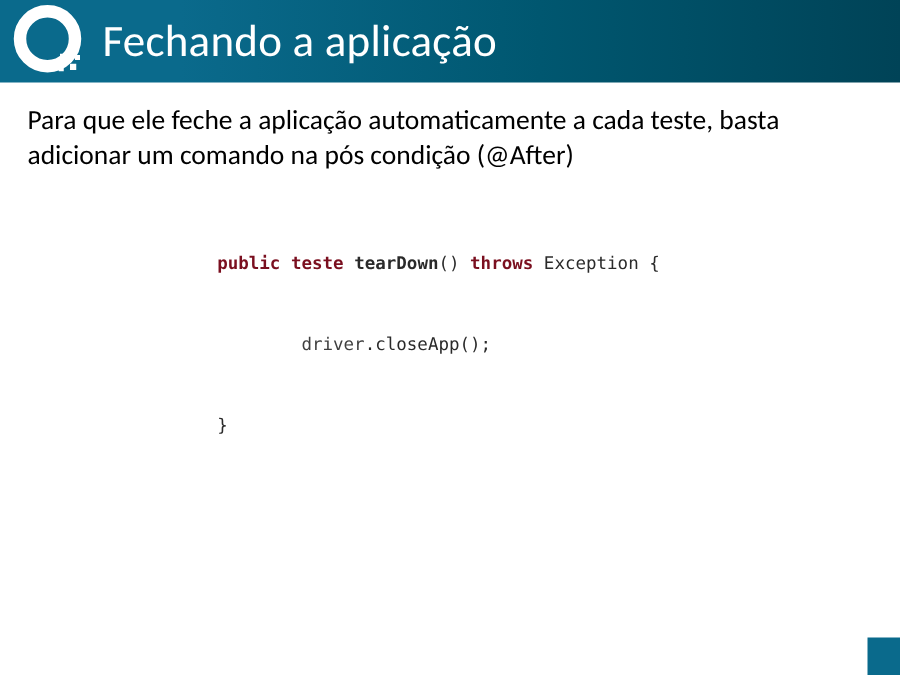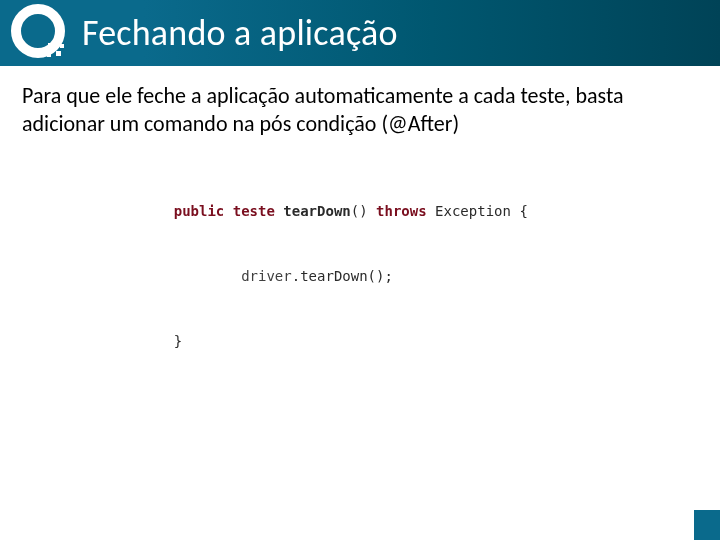--- a/index.html
+++ b/index.html
@@ -77,20 +77,20 @@
   <h1 class="title">Fechando a aplicação</h1>
 </div>
 
 <p class="body-text">Para que ele feche a aplicação automaticamente a cada teste, basta adicionar um comando na pós condição (@After)</p>
 
 <div class="code-block">
   <div class="code-line">
     <span class="c-kw">public</span><span> </span><span class="c-kw">teste</span><span> </span><span class="c-fn">tearDown</span><span class="c-paren">()</span><span> </span><span class="c-kw">throws</span><span> </span><span class="c-plain">Exception</span><span> </span><span class="c-paren">{</span>
   </div>
   <div class="code-line">
-    <span>        </span><span class="c-field">driver</span><span class="c-plain">.</span><span class="c-plain">tearDown();</span>
+    <span>        </span><span class="c-field">driver</span><span class="c-plain">.</span><span class="c-plain">closeApp();</span>
   </div>
   <div class="code-line">
     <span class="c-paren">}</span>
   </div>
 </div>
 
 <div class="footer-block"></div>
 
 </body></html>

